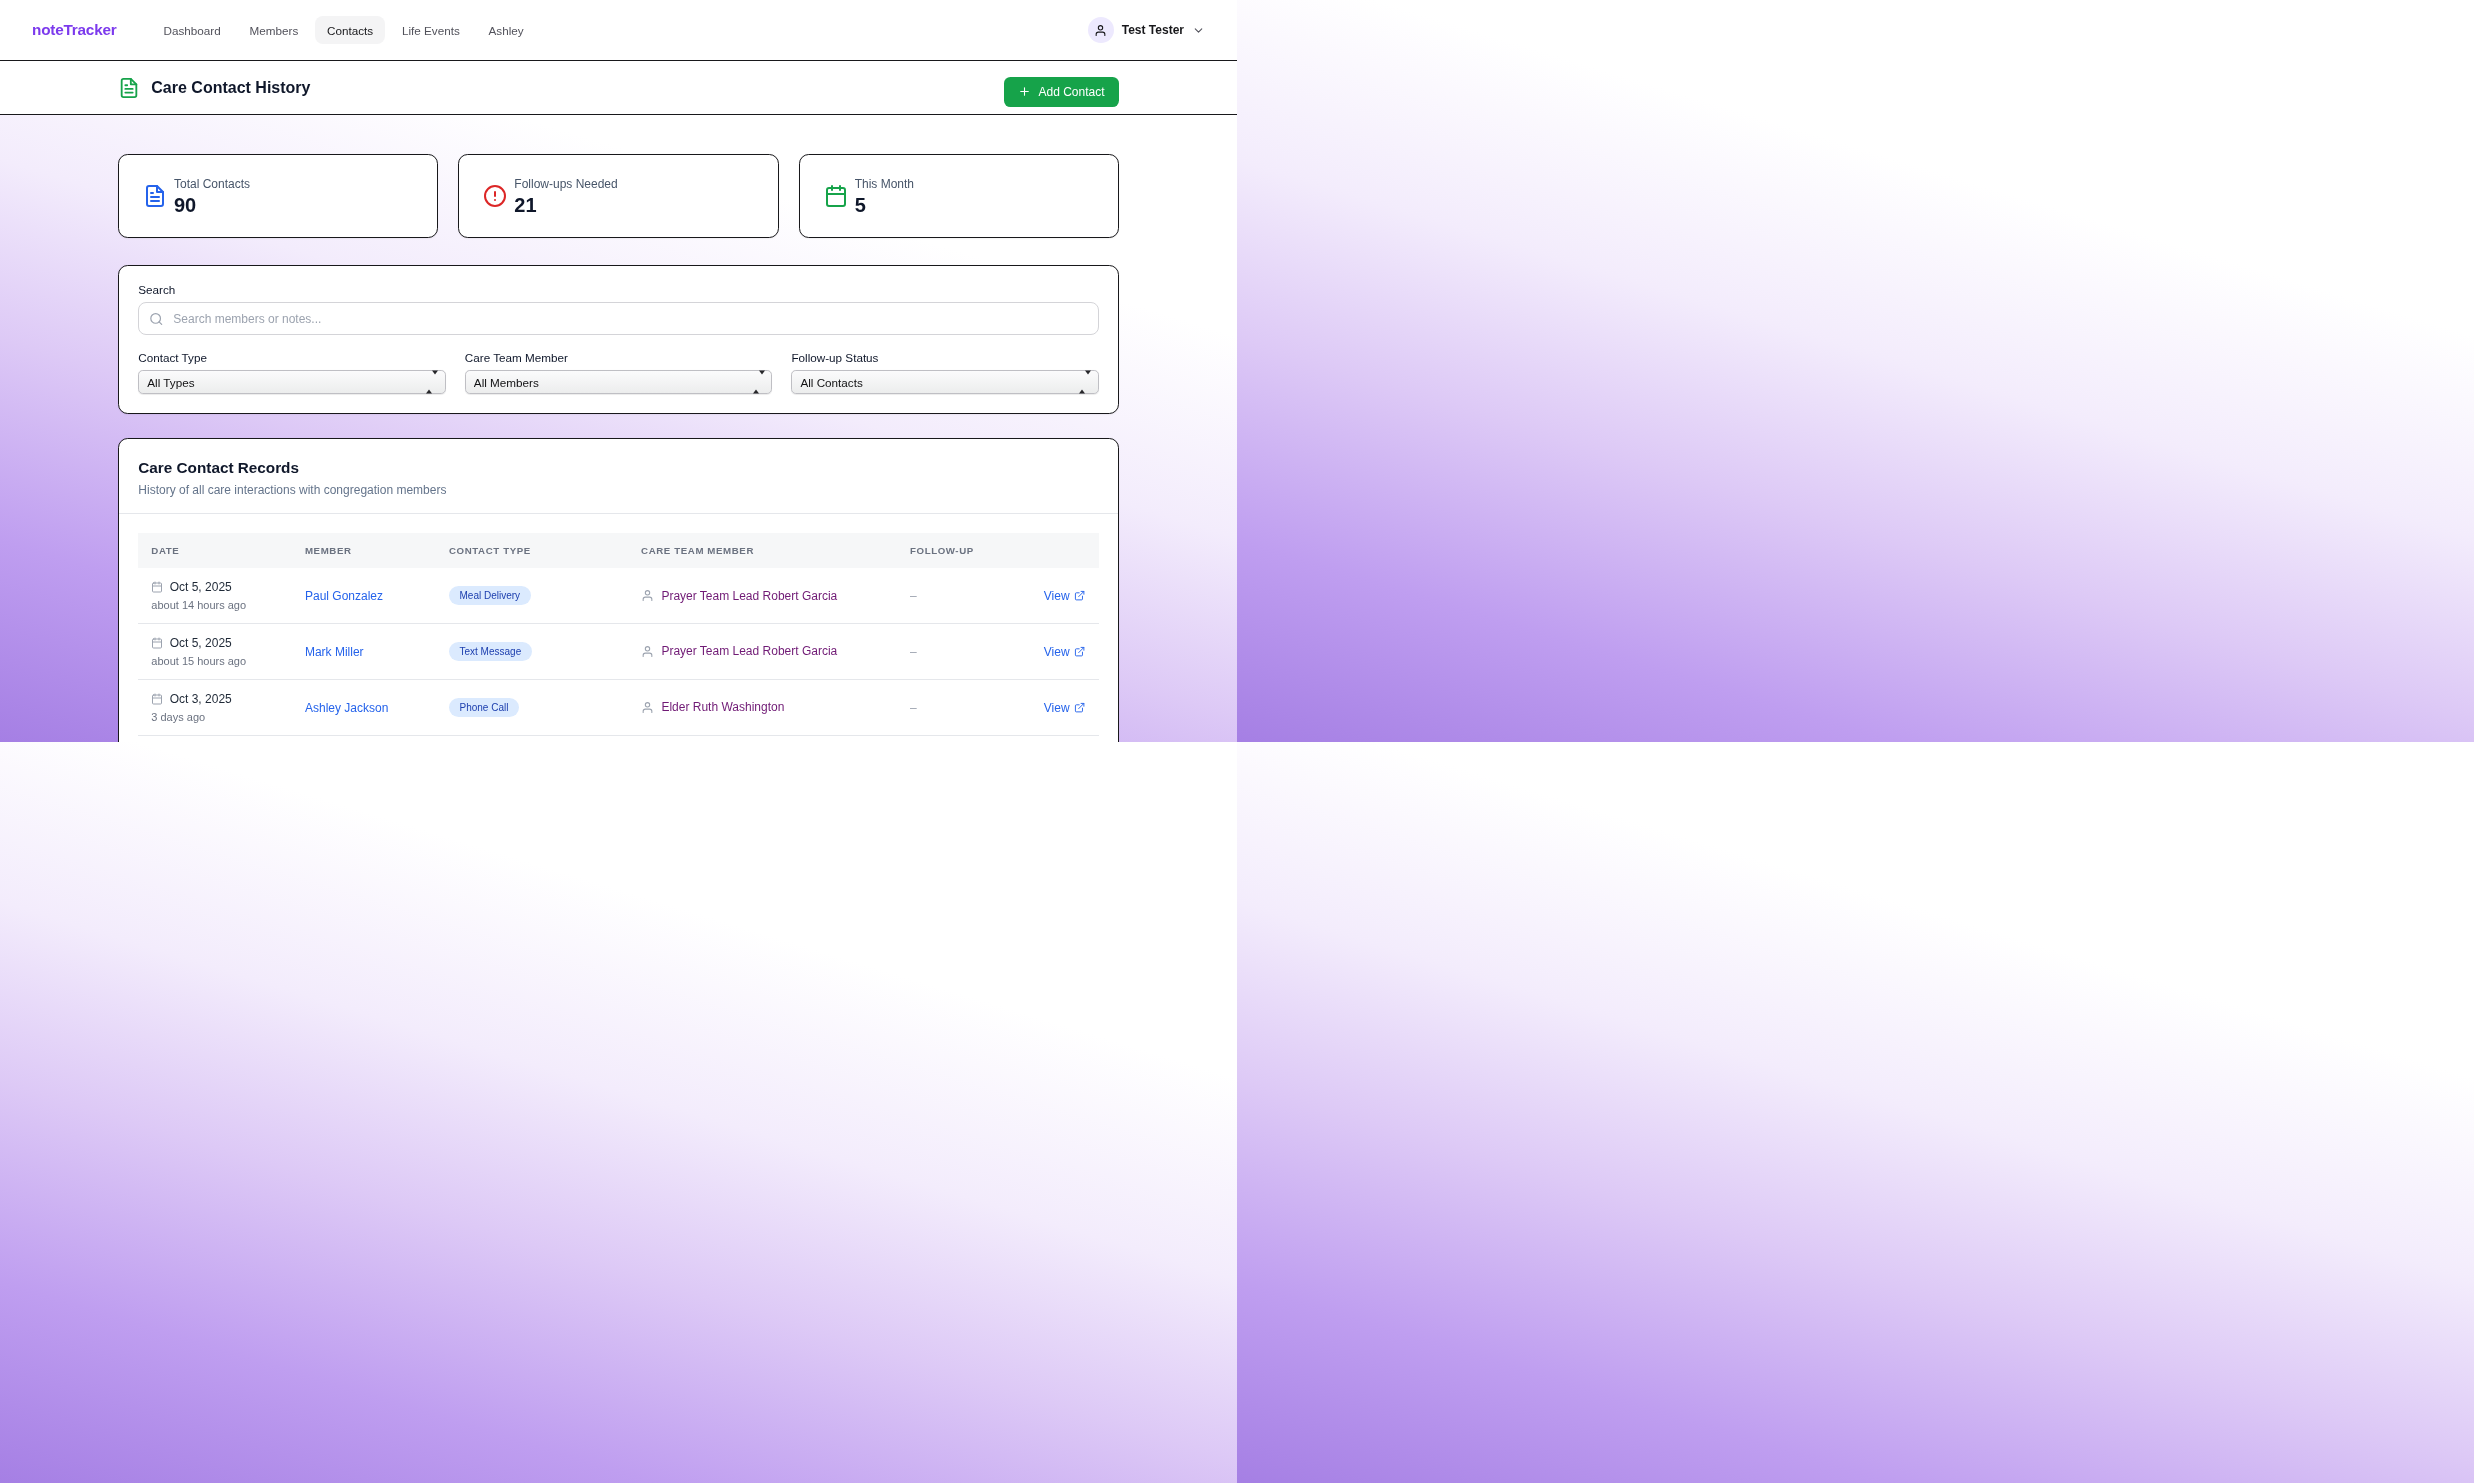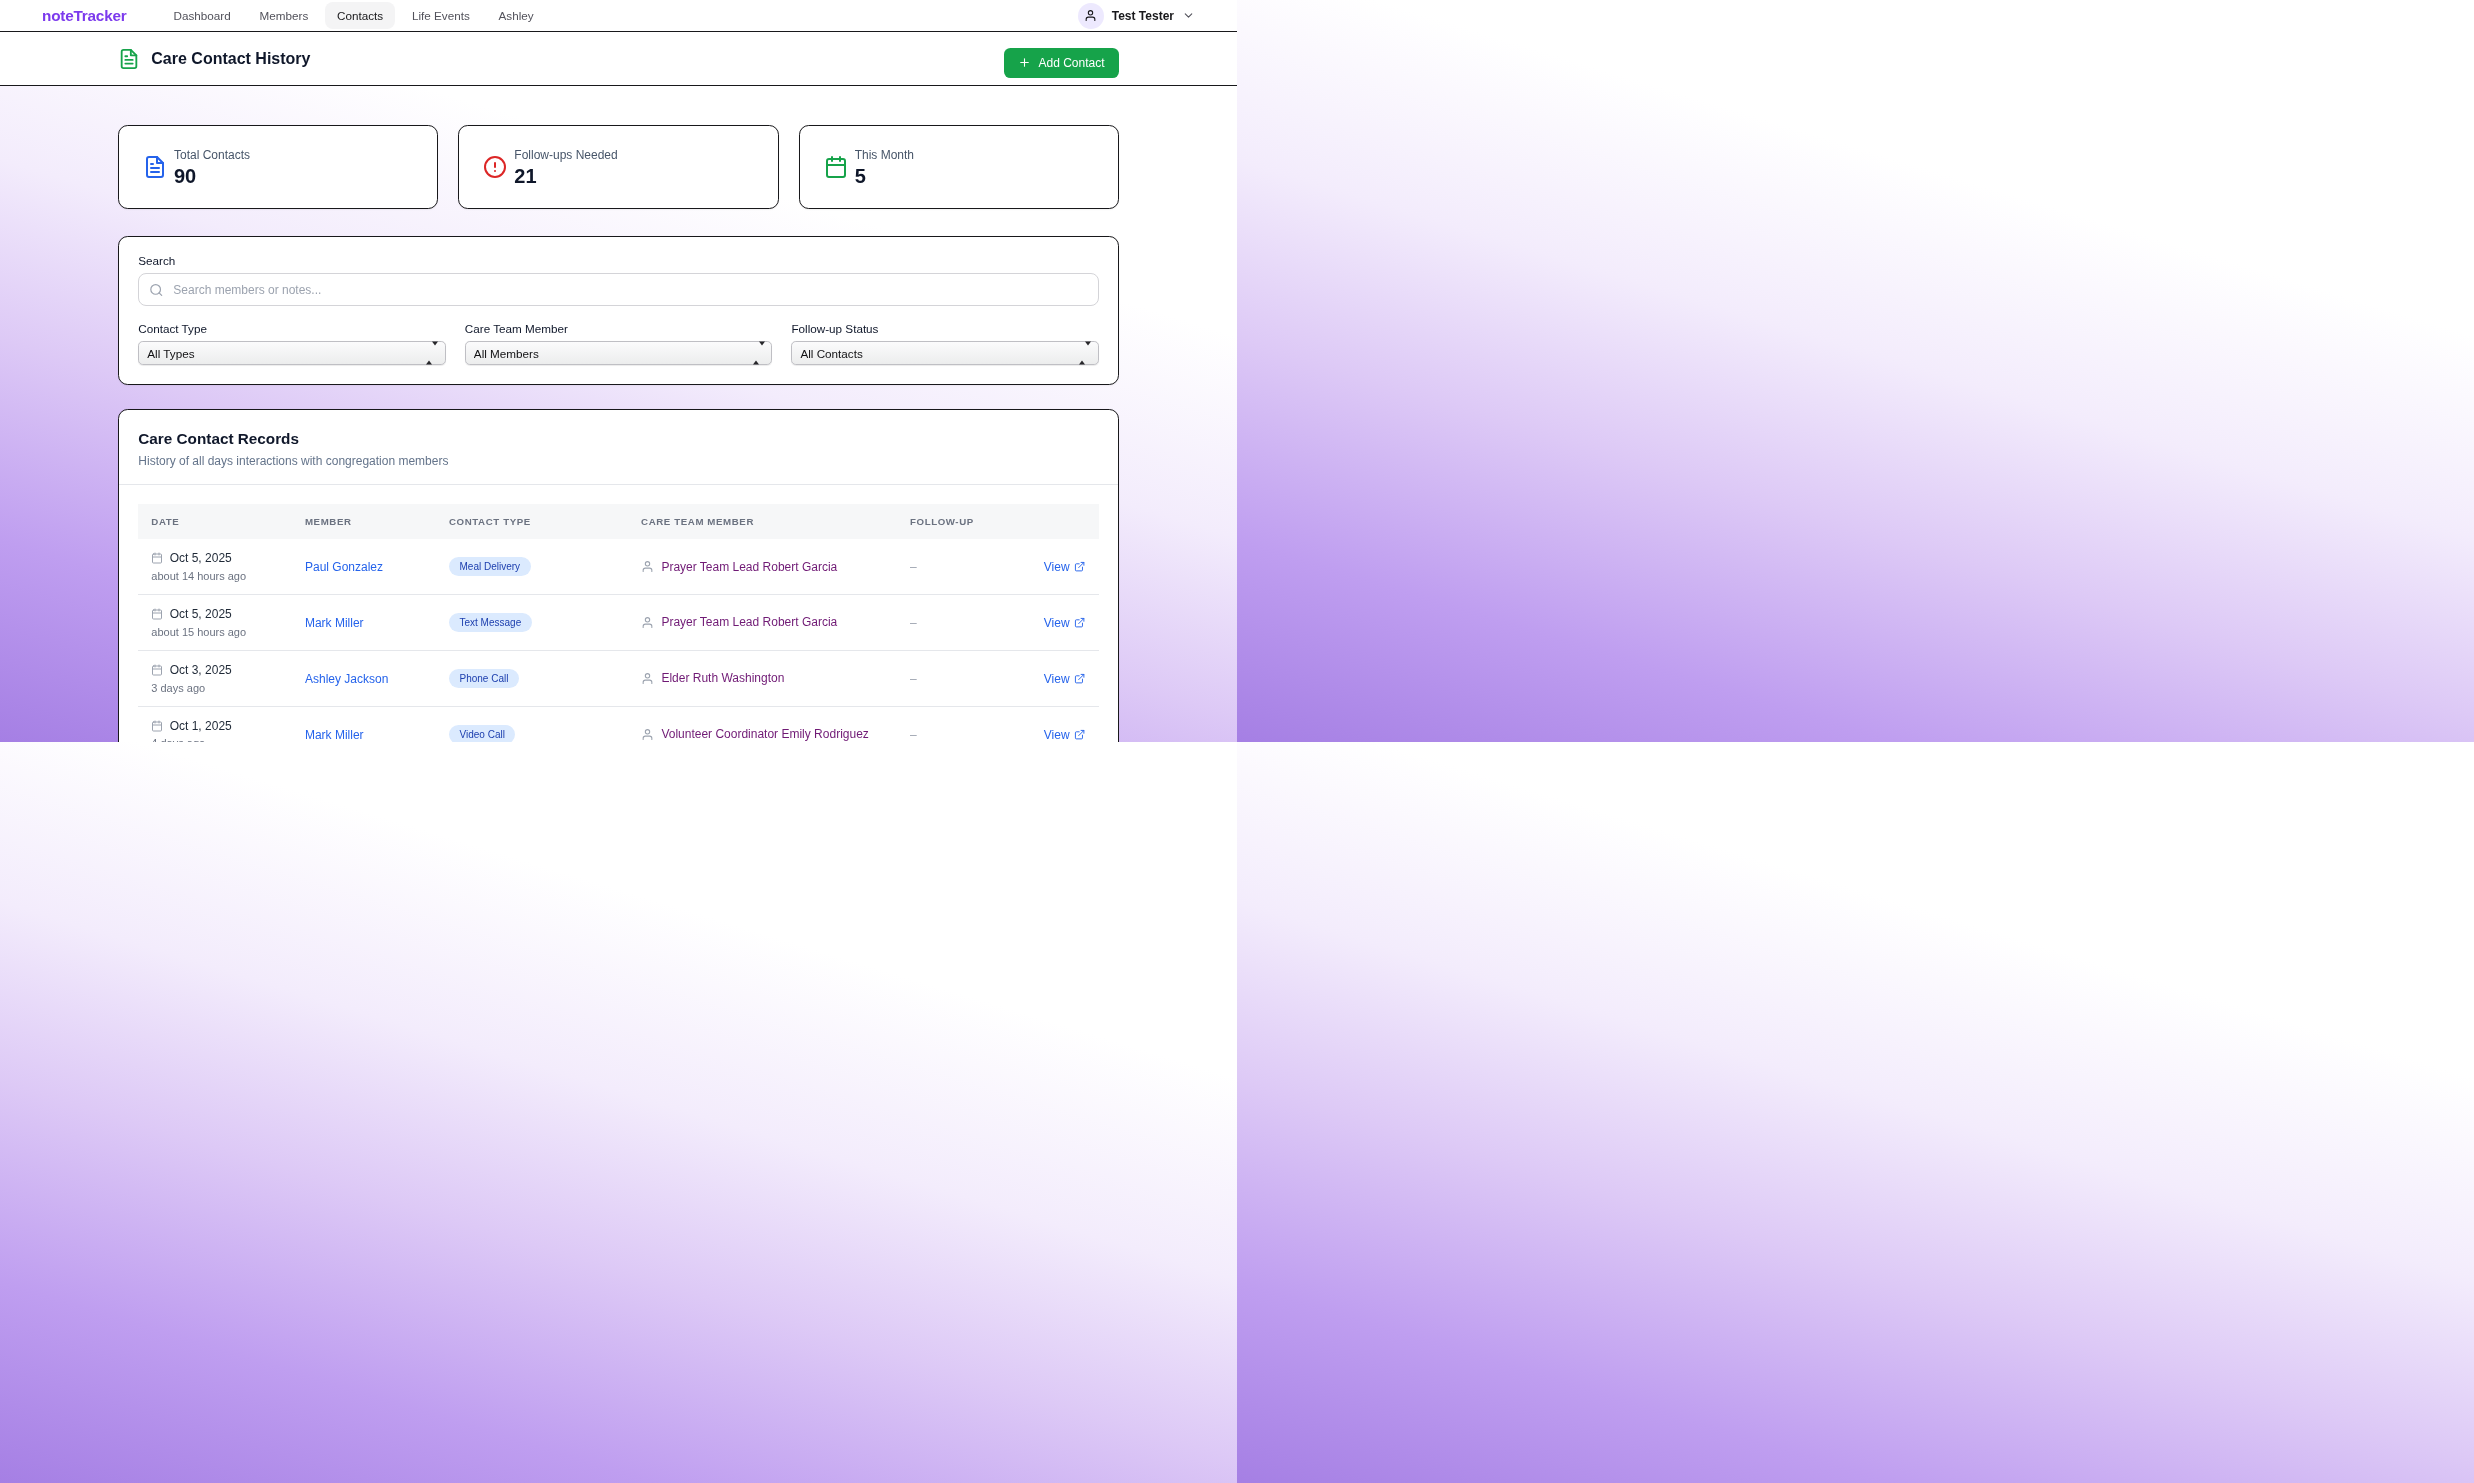--- a/index.html
+++ b/index.html
@@ -6,22 +6,22 @@
   html,body { width:1237px; height:742px; overflow:hidden; }
   body {
     font-family:"Liberation Sans","DejaVu Sans",sans-serif;
     background:linear-gradient(197deg,#ffffff 0%,#ffffff 30%,#f3ecfc 48%,#ddc9f6 64%,#bf9ef0 82%,#a57fe4 100%);
     color:#0f172a;
   }
   svg { display:block; }
 
   
   .topnav {
-    height:32px; background:#ffffff; border-bottom:0.8px solid #18181b;
-    display:flex; align-items:center; padding:0 42px;
+    height:61px; background:#ffffff; border-bottom:0.8px solid #18181b;
+    display:flex; align-items:center; padding:0 32px;
   }
   .brand { font-size:15.3px; font-weight:800; color:#7c3aed; letter-spacing:-0.2px; margin-right:35px; cursor:pointer; }
   .nav-links { display:flex; align-items:center; gap:4.8px; }
   .nav-link {
     font-size:11.7px; color:#52525b; padding:7.3px 12px; border-radius:8px; cursor:pointer; white-space:nowrap;
   }
   .nav-link.active { background:#f4f4f5; color:#18181b; font-weight:500; }
   .nav-spacer { flex:1; }
   .user-menu { display:flex; align-items:center; gap:8px; cursor:pointer; }
   .avatar {
@@ -241,21 +241,21 @@
           </select>
           <span class="select-arrows"><span class="tri-up"></span><span class="tri-down"></span></span>
         </div>
       </div>
     </div>
   </div>
 
   <div class="records-card">
     <div class="records-head">
       <div class="records-title">Care Contact Records</div>
-      <div class="records-subtitle">History of all days interactions with congregation members</div>
+      <div class="records-subtitle">History of all care interactions with congregation members</div>
     </div>
     <div class="records-divider"></div>
     <div class="table-wrap">
       <table>
         <colgroup>
           <col style="width:16%">
             <col style="width:15%">
             <col style="width:20%">
             <col style="width:28%">
             <col style="width:12%">

